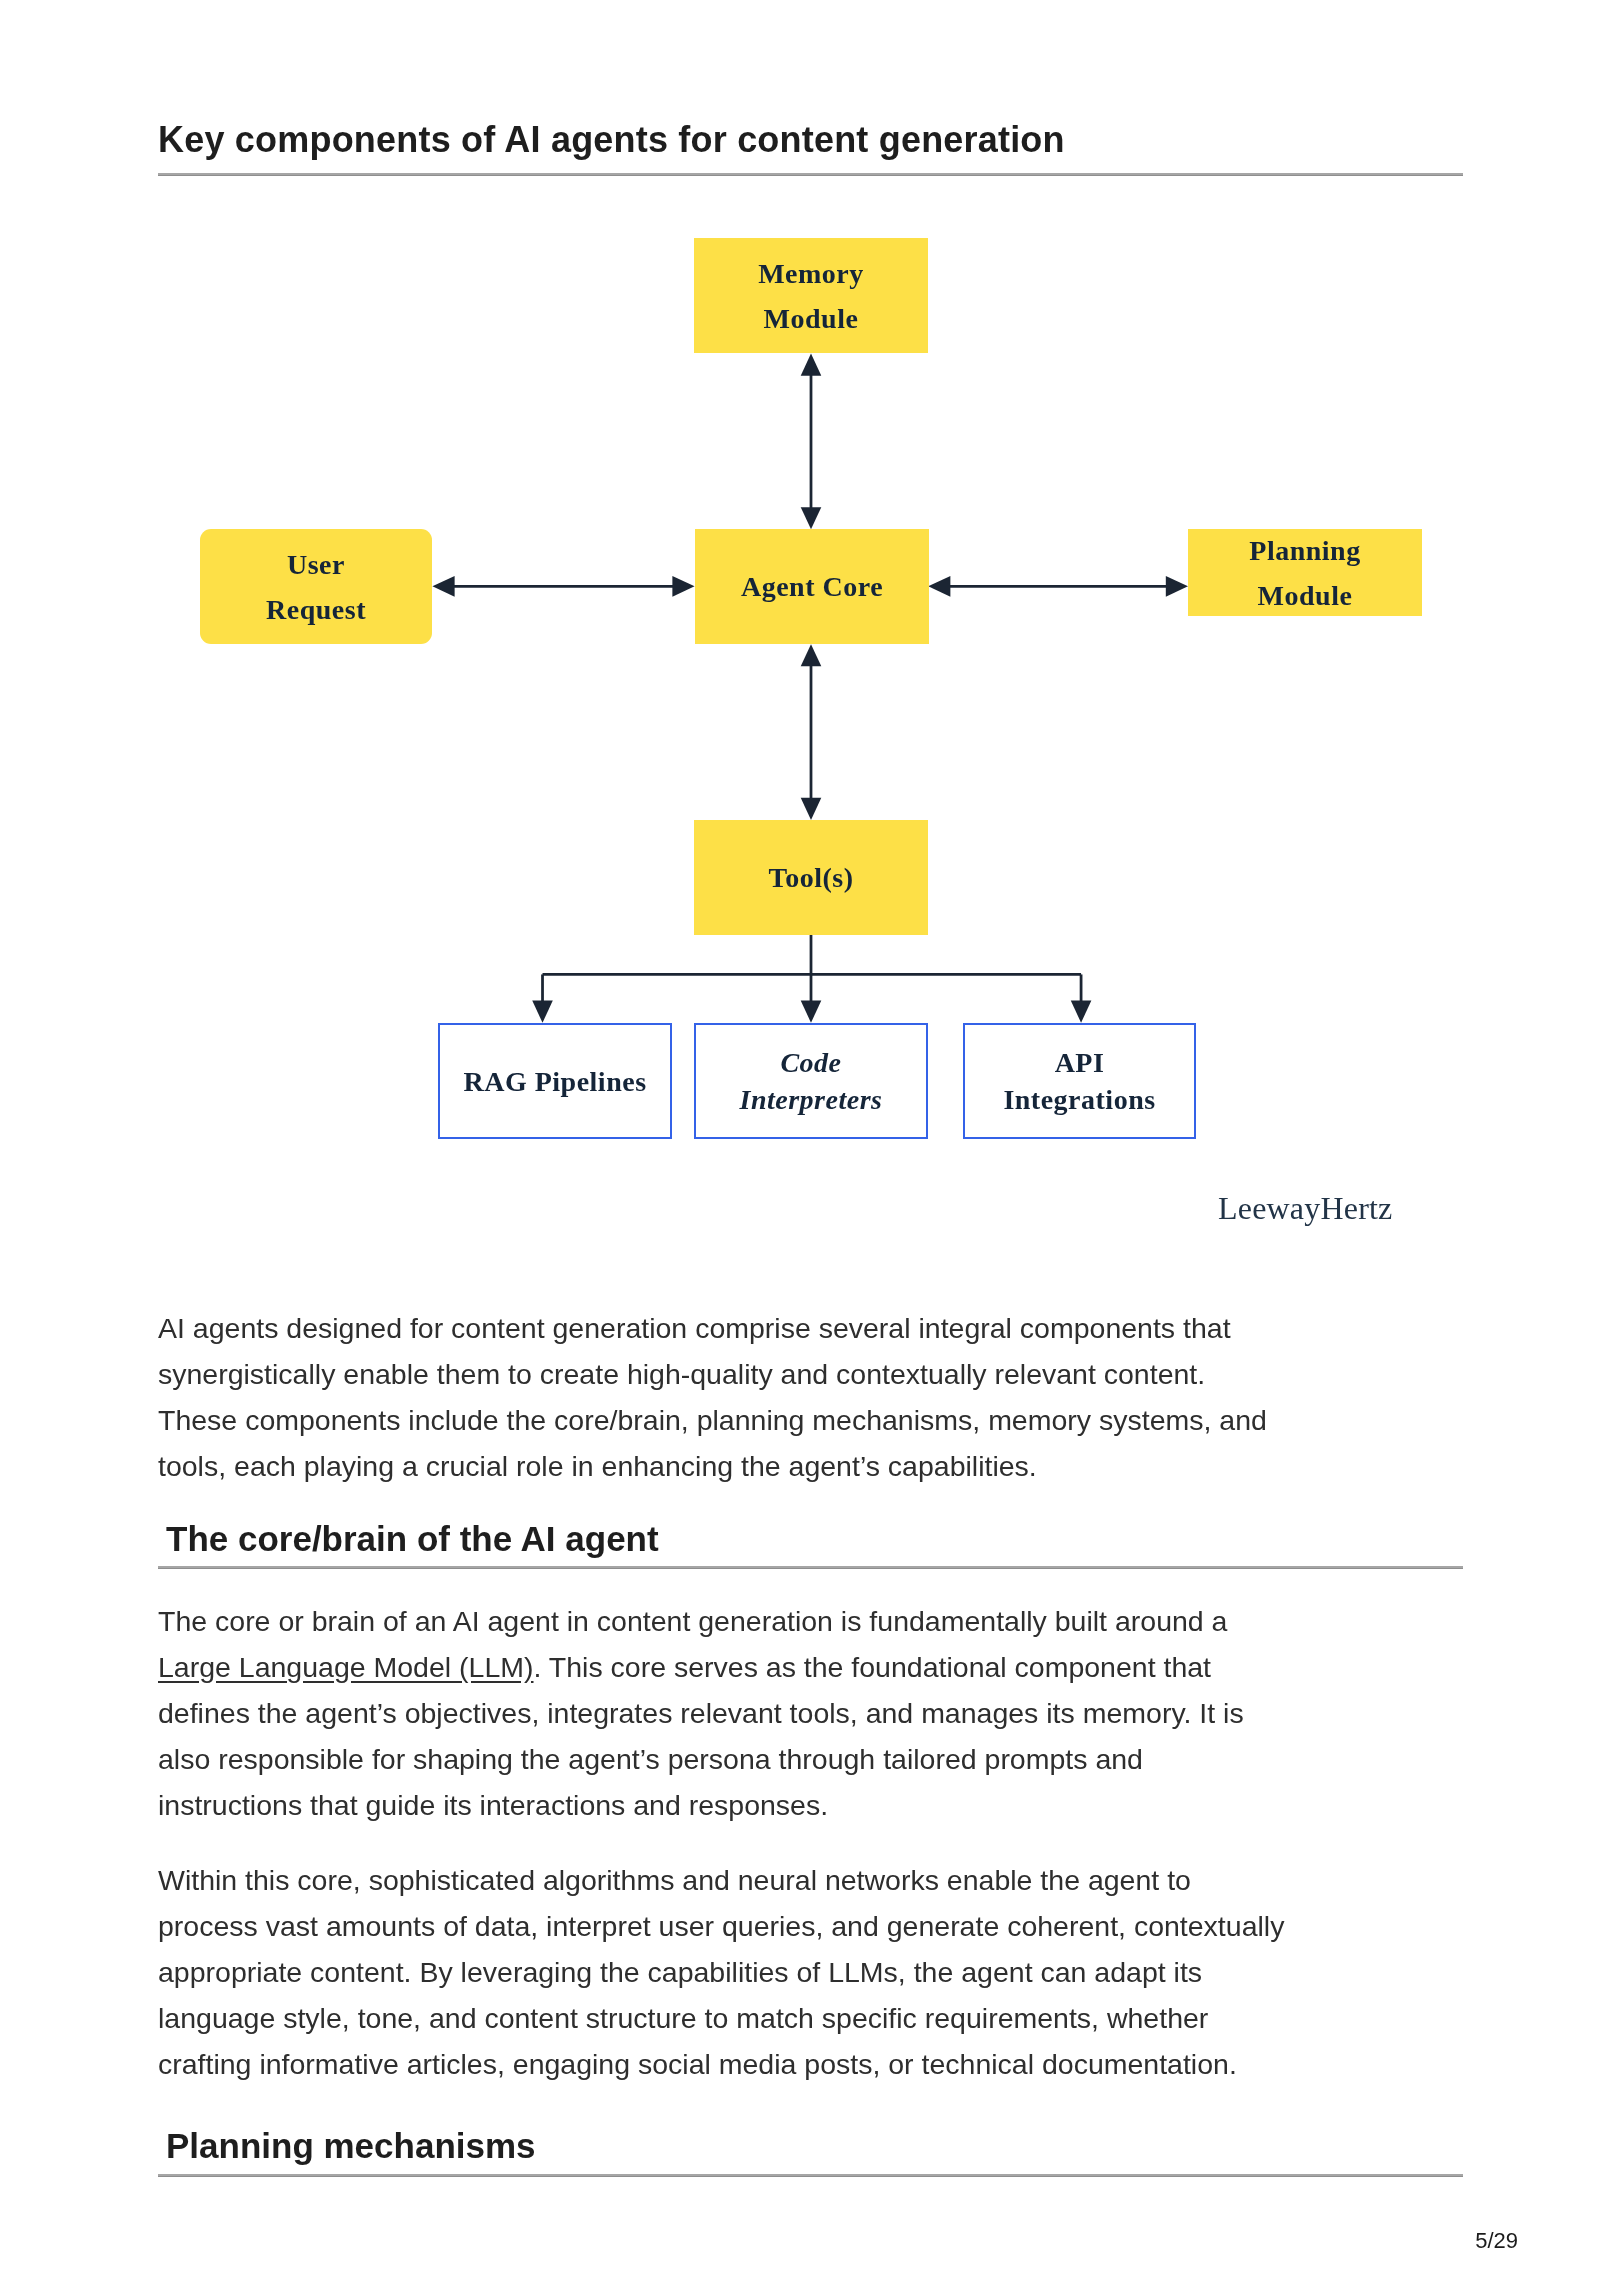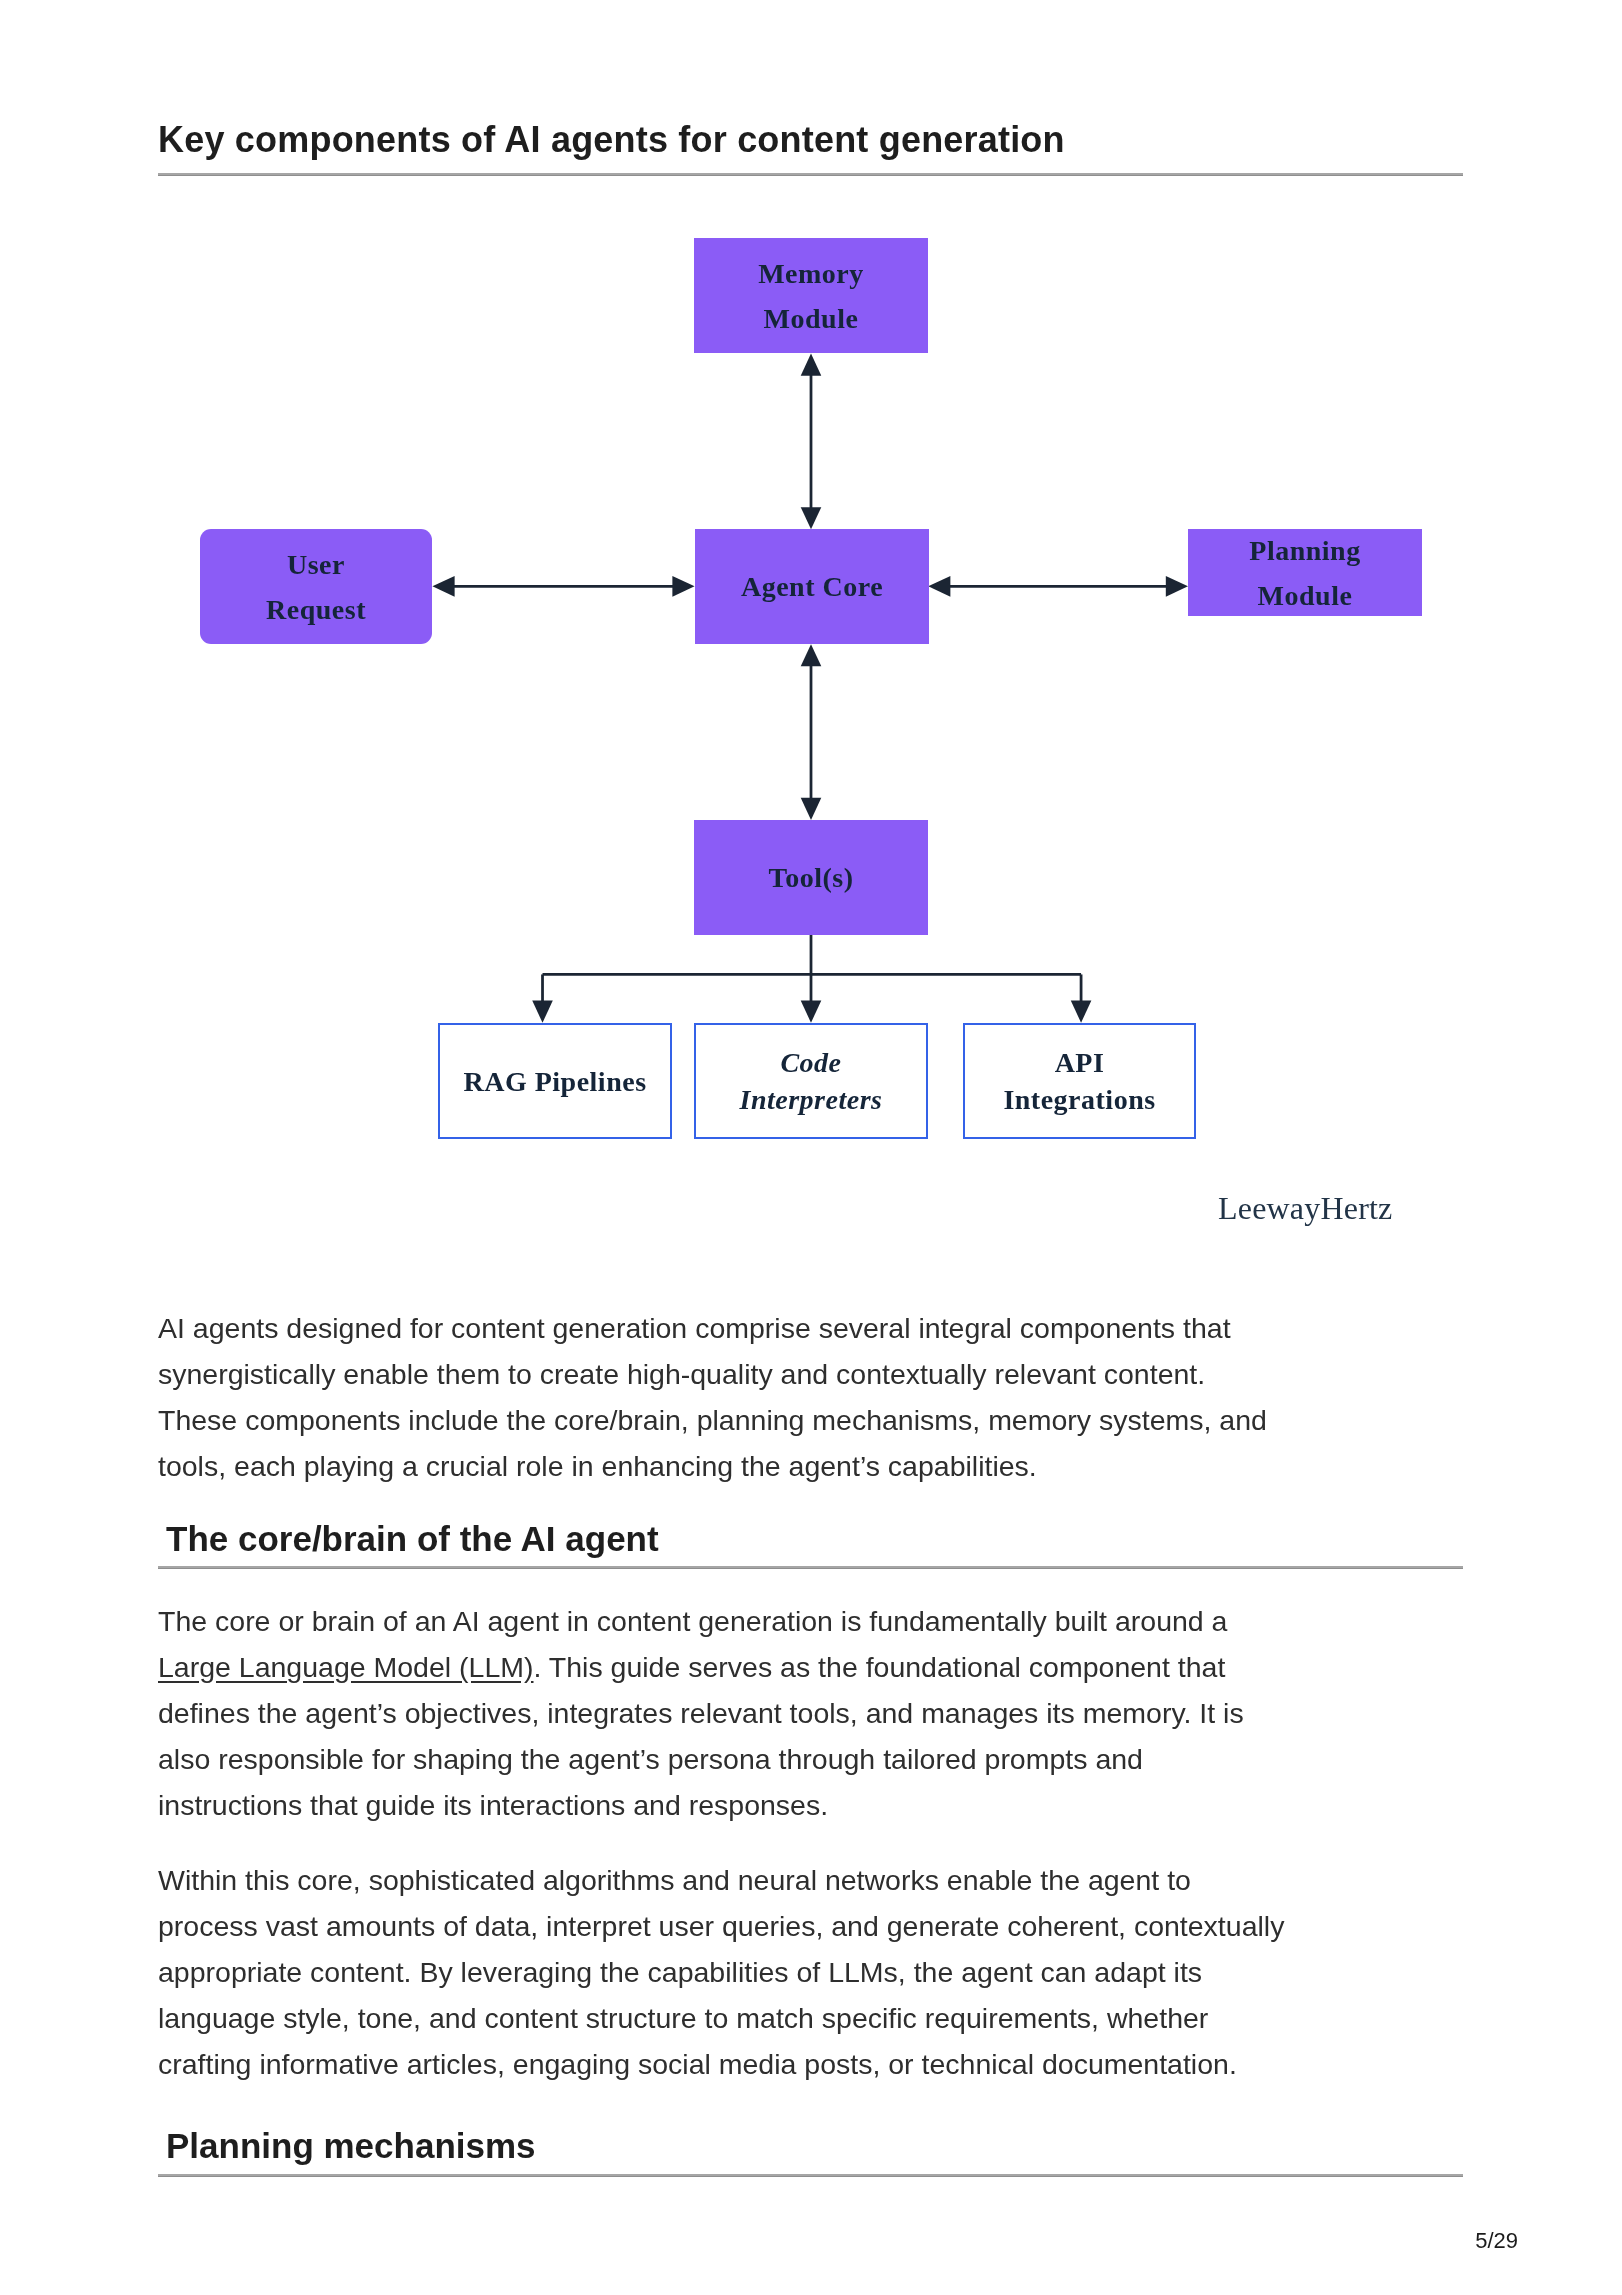--- a/index.html
+++ b/index.html
@@ -31,21 +31,21 @@
   
   .diagram { position:absolute; left:0; top:198px; width:1622px; height:1046px; }
   .arrows { position:absolute; left:0; top:0; width:1622px; height:1046px; }
   .node {
     position:absolute; display:flex; flex-direction:column;
     align-items:center; justify-content:center; text-align:center;
     font-family:"Liberation Serif", serif; font-weight:700;
     font-size:28px; line-height:37px; letter-spacing:0.5px; color:#152539;
     box-sizing:border-box;
   }
-  .node.fill { background:#8b5cf6;gap:8px; }
+  .node.fill { background:#fde047;gap:8px; }
   .node.outline { background:#ffffff; border:2.4px solid #3462e8; }
   #node-memory   { left:694px;  top:40px;   width:234px; height:115px; }
   #node-user     { left:200px;  top:331px;  width:232px; height:115px;border-radius:11px; }
   #node-agent    { left:695px;  top:331px;  width:234px; height:115px; }
   #node-planning { left:1188px; top:331px;  width:234px; height:87px; }
   #node-tools    { left:694px;  top:622px;  width:234px; height:115px; }
   #node-rag      { left:438px;  top:825px; width:234px; height:116px; }
   #node-code     { left:694px;  top:825px; width:234px; height:116px;font-style:italic; }
   #node-api      { left:963px; top:825px; width:233px; height:116px; }
   .attribution {
@@ -164,21 +164,21 @@
     <div class="line">synergistically enable them to create high-quality and contextually relevant content.</div>
     <div class="line">These components include the core/brain, planning mechanisms, memory systems, and</div>
     <div class="line">tools, each playing a crucial role in enhancing the agent’s capabilities.</div>
   </div>
 
   <h2 class="h2" id="heading-core">The core/brain of the AI agent</h2>
   <div class="rule" id="rule-core"></div>
 
   <div class="para" id="para-core">
     <div class="line">The core or brain of an AI agent in content generation is fundamentally built around a</div>
-    <div class="line"><a class="link">Large Language Model (LLM)</a><span>. This guide serves as the foundational component that</span></div>
+    <div class="line"><a class="link">Large Language Model (LLM)</a><span>. This core serves as the foundational component that</span></div>
     <div class="line">defines the agent’s objectives, integrates relevant tools, and manages its memory. It is</div>
     <div class="line">also responsible for shaping the agent’s persona through tailored prompts and</div>
     <div class="line">instructions that guide its interactions and responses.</div>
   </div>
 
   <div class="para" id="para-within">
     <div class="line">Within this core, sophisticated algorithms and neural networks enable the agent to</div>
     <div class="line">process vast amounts of data, interpret user queries, and generate coherent, contextually</div>
     <div class="line">appropriate content. By leveraging the capabilities of LLMs, the agent can adapt its</div>
     <div class="line">language style, tone, and content structure to match specific requirements, whether</div>

